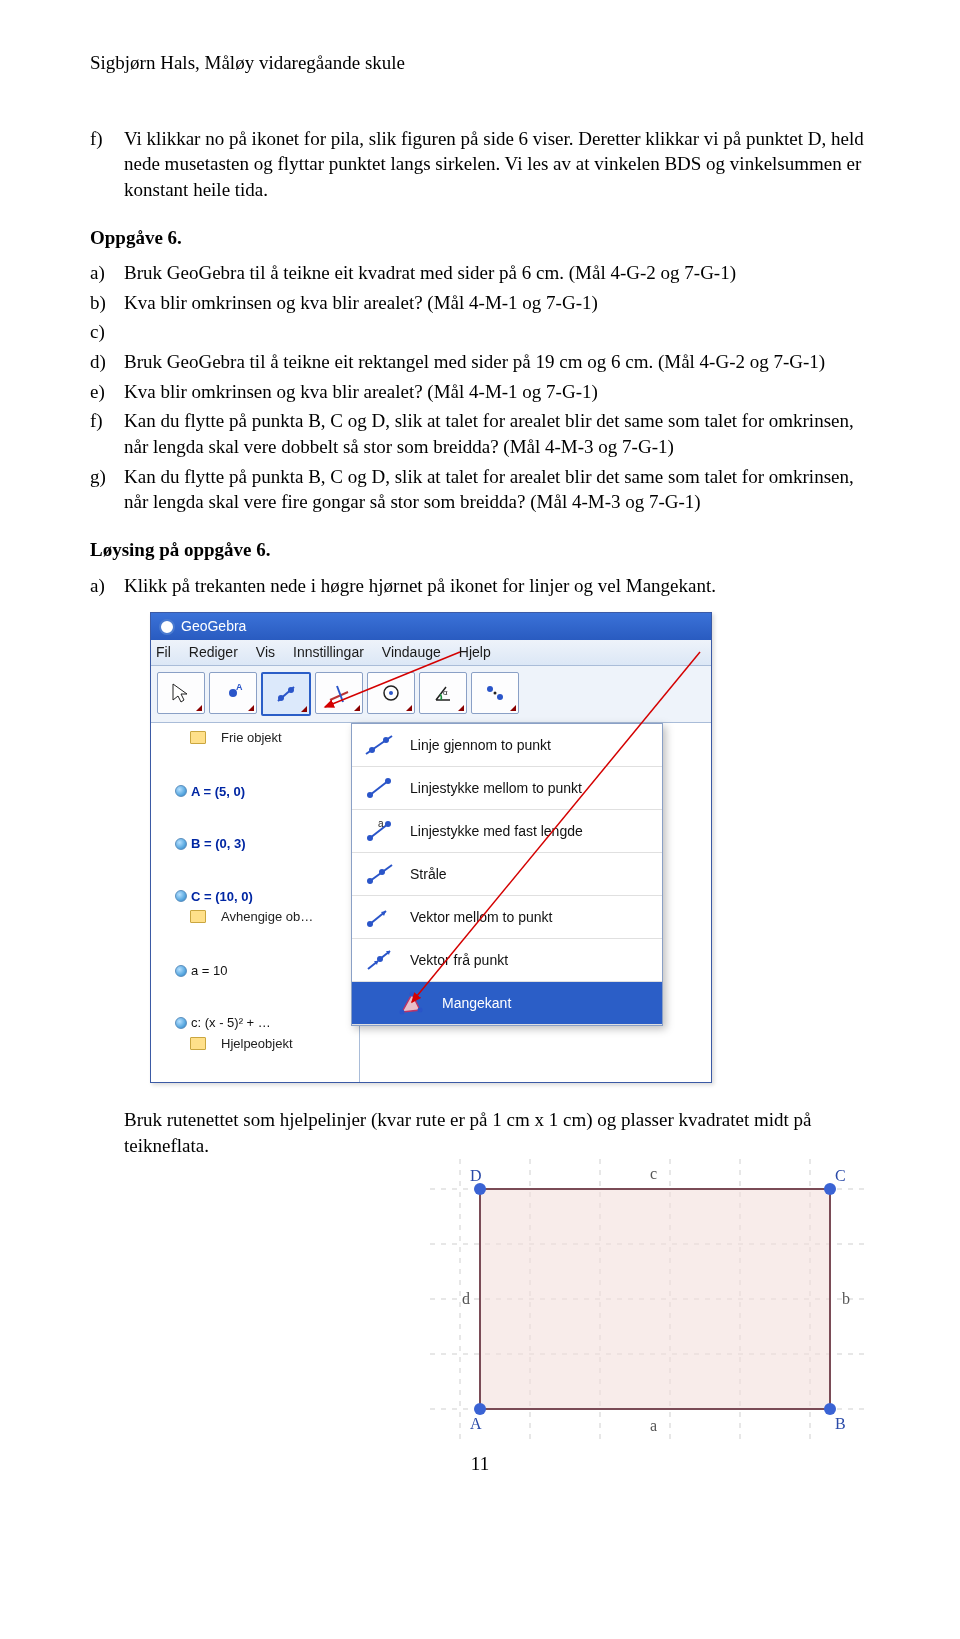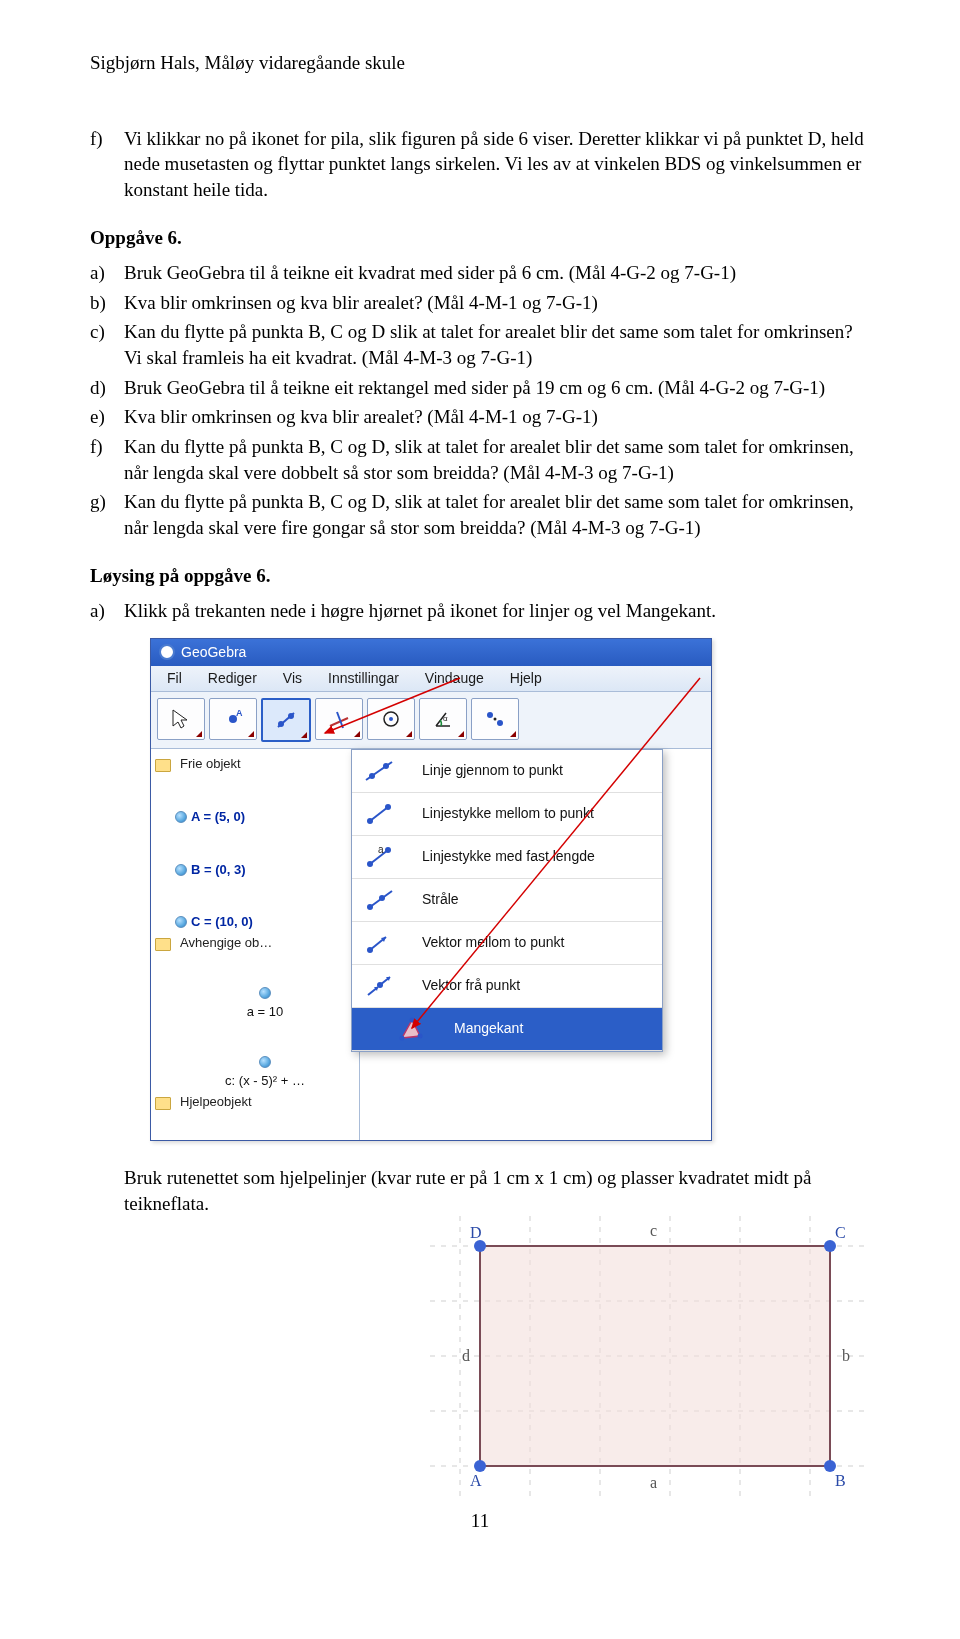--- a/index.html
+++ b/index.html
@@ -45,23 +45,23 @@
   }
   .titlebar-icon {
     width: 16px; height: 16px;
     border-radius: 50%;
     background: #fff;
     border: 2px solid #4a7bd0;
     box-sizing: border-box;
   }
   .menubar {
     background: linear-gradient(#eef3fa, #dce7f6);
-    padding: 3px 16px;
+    padding: 3px 5px;
     display: flex;
-    gap: 26px;
+    gap: 18px;
     border-bottom: 1px solid #a9bcd8;
     font-size: 14px;
     color: #1a1a1a;
   }
   .menubar span[data-interactable="true"] { cursor: default; }
   .toolbar {
     background: #eef3fa;
     padding: 6px 6px;
     display: flex;
     gap: 4px;
@@ -90,58 +90,59 @@
   }
   .body-split { display: flex; }
   .algebra {
     width: 200px;
     background: #fff;
     border-right: 1px solid #a9bcd8;
     padding: 4px 4px 28px 4px;
     font-size: 13px;
   }
   .tree-folder {
-    display: flex; align-items: flex-end; gap: 9px;
+    display: flex; align-items: center; gap: 15px;
     padding: 2px 0;
     color: #222;
+    margin-left: 35px;
   }
   .folder-icon {
     width: 14px; height: 11px;
     background: #ffe08a;
     border: 1px solid #caa63f;
     border-radius: 1px;
   }
   .tree-item {
     display: flex; align-items: center; gap: 4px;
     padding: 1px 0 1px 20px;
     color: #0026a3;
     font-weight: bold;
     margin-top: 33px;
   }
   .bullet {
     width: 10px; height: 10px;
     border-radius: 50%;
     background: radial-gradient(circle at 35% 35%, #b6e0ff, #5aa9e0 60%, #2e7bbf);
     border: 1px solid #5a8fbf;
   }
-  .tree-sub { color: #111; font-weight: normal; flex-direction: column; }
+  .tree-sub { color: #111; font-weight: normal; }
   .dropdown {
     position: absolute;
     left: 200px;
     top: 0;
     width: 310px;
     background: #fff;
     border: 1px solid #8aa0c6;
     box-shadow: 3px 3px 8px rgba(0,0,0,0.25);
     font-size: 14px;
   }
   .dropdown-item {
     display: flex;
     align-items: center;
-    gap: 28px;
+    gap: 16px;
     padding: 8px 12px;
     border-bottom: 1px solid #e0e0e0;
     color: #111;
   }
   .dropdown-item.highlight {
     background: #2b5ec7;
     color: #fff;
     padding-left: 44px;
   }
   .dd-icon { width: 30px; height: 26px; display:flex; align-items:center; justify-content:center; }
@@ -175,21 +176,20 @@
   <li>
       <span class="marker" data-interactable="false">a)</span>
       <span data-interactable="false">Bruk GeoGebra til å teikne eit kvadrat med sider på 6 cm. (Mål 4-G-2 og 7-G-1)</span>
     </li>
   <li>
       <span class="marker" data-interactable="false">b)</span>
       <span data-interactable="false">Kva blir omkrinsen og kva blir arealet? (Mål 4-M-1 og 7-G-1)</span>
     </li>
   <li>
       <span class="marker" data-interactable="false">c)</span>
-      <span data-interactable="false">Kan du flytte på punkta B, C og D slik at talet for arealet blir det same som talet for omkrinsen? Vi skal framleis ha eit kvadrat. (Mål 4-M-3 og 7-G-1)</span>
     </li>
   <li>
       <span class="marker" data-interactable="false">d)</span>
       <span data-interactable="false">Bruk GeoGebra til å teikne eit rektangel med sider på 19 cm og 6 cm. (Mål 4-G-2 og 7-G-1)</span>
     </li>
   <li>
       <span class="marker" data-interactable="false">e)</span>
       <span data-interactable="false">Kva blir omkrinsen og kva blir arealet? (Mål 4-M-1 og 7-G-1)</span>
     </li>
   <li>

